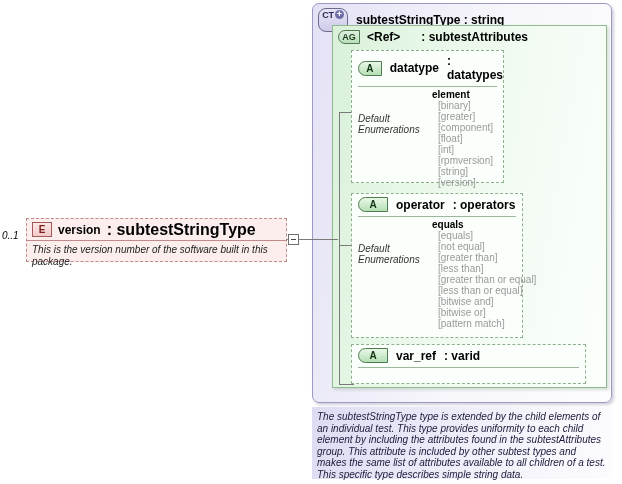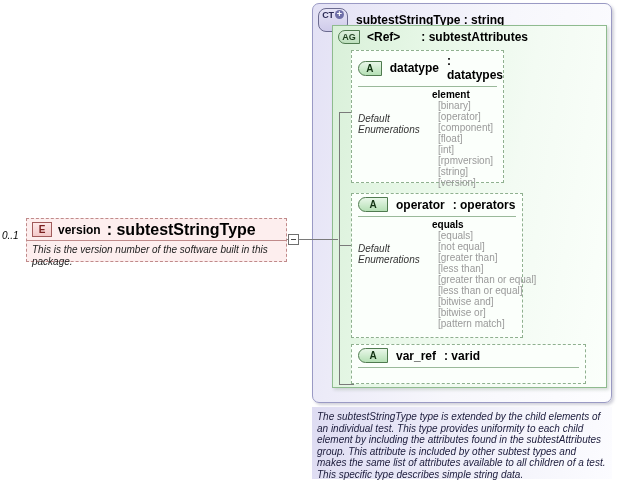--- a/index.html
+++ b/index.html
@@ -382,21 +382,21 @@
     <span class="attr-type">: datatypes</span>
   </div>
   <div class="attr-rule"></div>
   <div class="attr-body">
     <span class="facet-label" style="top:2px;">Default</span>
     <span class="facet-label" style="top:13px;">Enumerations</span>
     <span class="facet-default" style="top:2px;">element</span>
     <ul class="enum-list">
       <li class="enum-first-spacer"></li>
       <li>[binary]</li>
-      <li>[operator]</li>
+      <li>[greater]</li>
       <li>[component]</li>
       <li>[float]</li>
       <li>[int]</li>
       <li>[rpmversion]</li>
       <li>[string]</li>
       <li>[version]</li>
     </ul>
   </div>
 </div>
 

